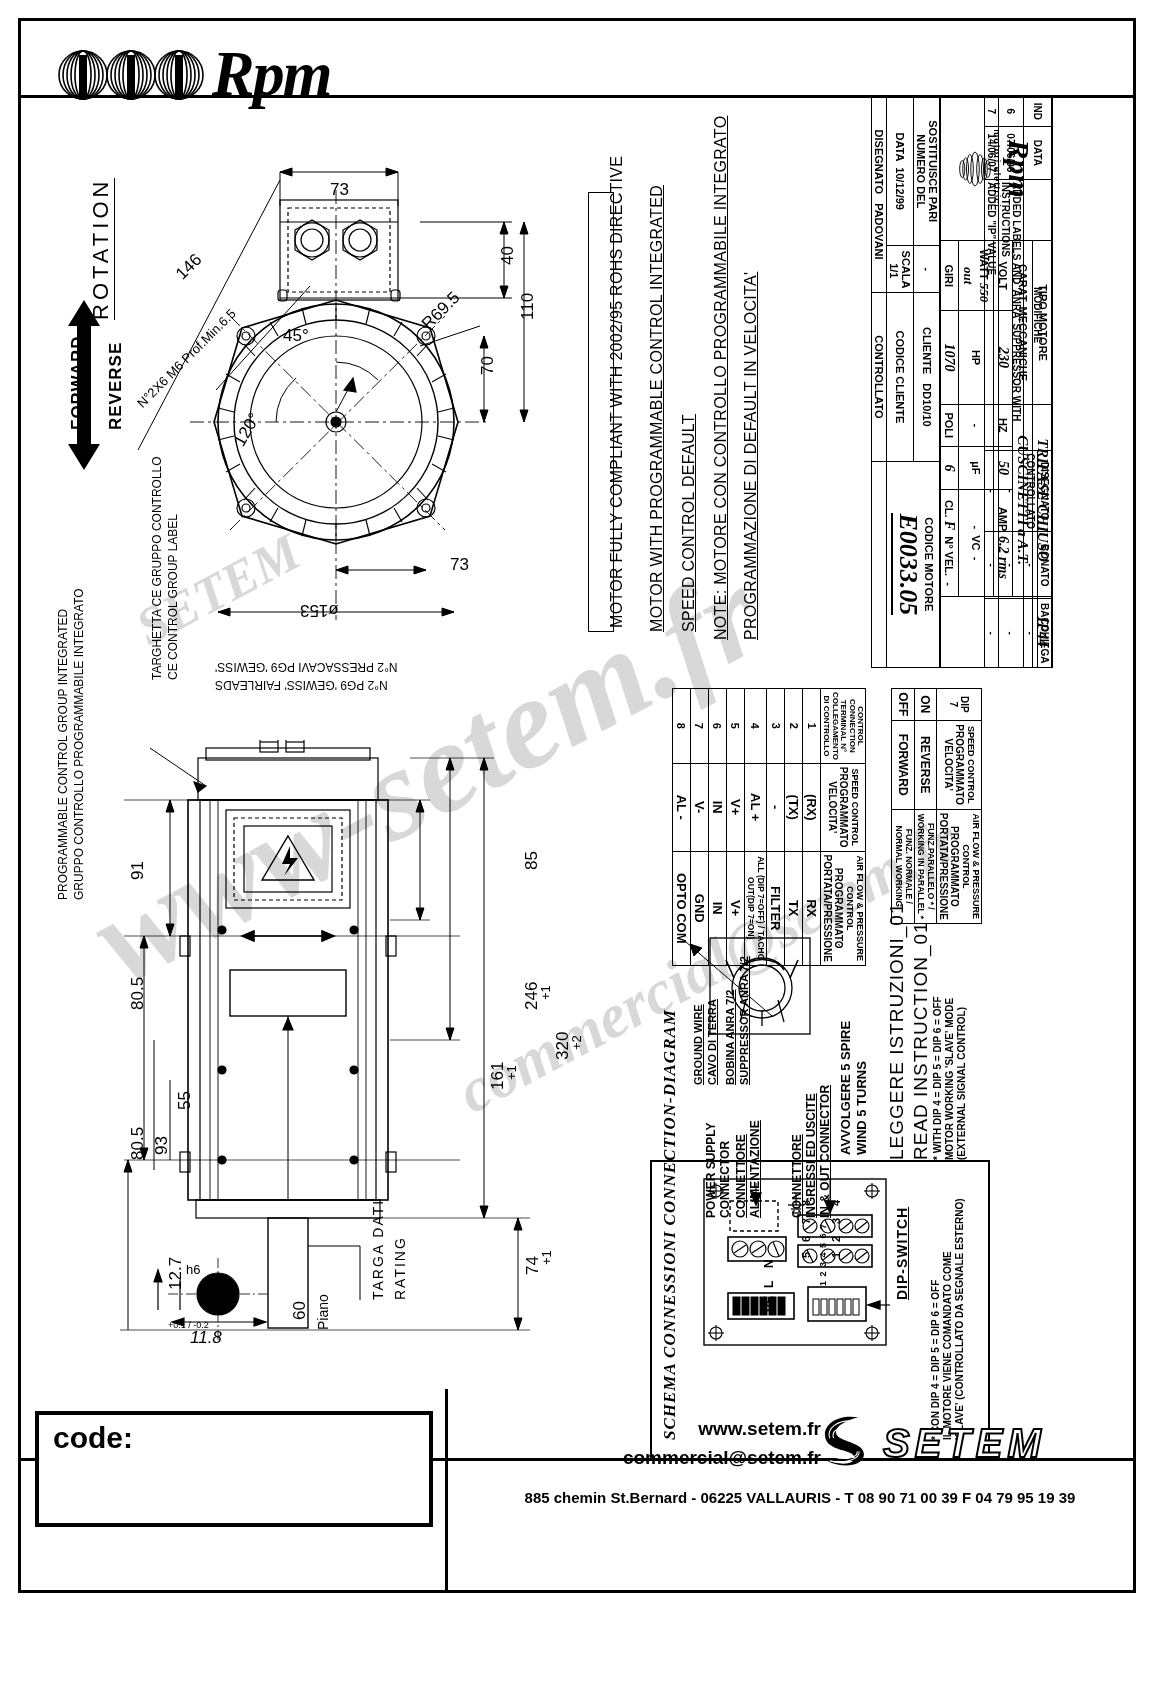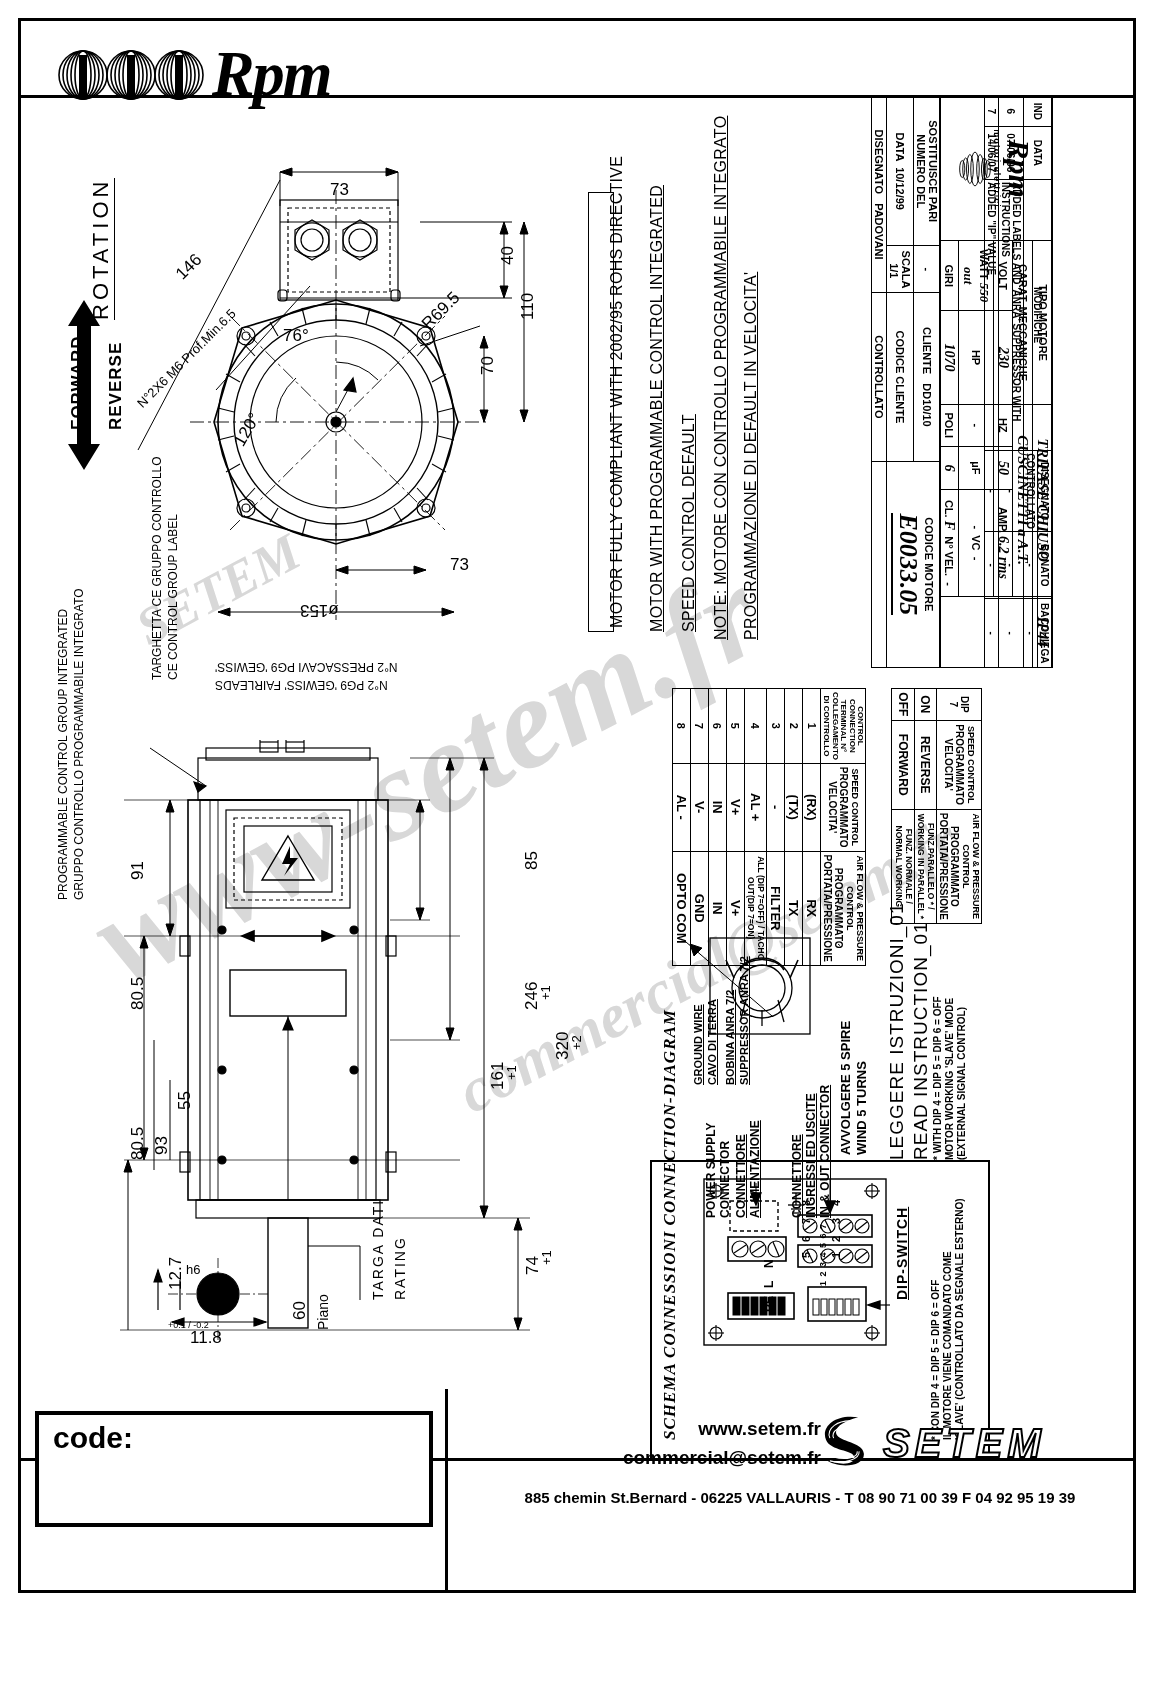--- a/index.html
+++ b/index.html
@@ -226,21 +226,21 @@
       <polygon points="233,228 224,240 236,242" fill="#000"></polygon>
     </g>
   </svg>
 
   <div class="t dim" style="left:330px;top:180px;">73</div>
   <div class="t dim r90" style="left:498px;top:265px;">40</div>
   <div class="t dim r90" style="left:518px;top:320px;">110</div>
   <div class="t dim r90" style="left:478px;top:375px;">70</div>
   <div class="t dim" style="left:172px;top:270px;transform:rotate(-45deg);transform-origin:0 0;">146</div>
   <div class="t dimsm" style="left:134px;top:400px;transform:rotate(-45deg);transform-origin:0 0;">N°2X6 M6 Prof.Min.6.5</div>
-  <div class="t dim" style="left:283px;top:326px;">76°</div>
+  <div class="t dim" style="left:283px;top:326px;">45°</div>
   <div class="t dim" style="left:230px;top:440px;transform:rotate(-60deg);transform-origin:0 0;">120°</div>
   <div class="t dim" style="left:418px;top:320px;transform:rotate(-45deg);transform-origin:0 0;">R69.5</div>
   <div class="t dim" style="left:450px;top:555px;">73</div>
   <div class="t dim r180" style="left:300px;top:600px;">ø153</div>
 
   <div class="t r90" style="left:150px;top:680px;font-size:12px;font-weight:400;">TARGHETTA CE GRUPPO CONTROLLO</div>
   <div class="t r90" style="left:166px;top:680px;font-size:12px;font-weight:400;">CE CONTROL GROUP LABEL</div>
   <div class="t r180" style="left:215px;top:660px;font-size:12px;">N°2 PRESSACAVI PG9 'GEWISS'</div>
   <div class="t r180" style="left:215px;top:678px;font-size:12px;">N°2 PG9 'GEWISS' FAIRLEADS</div>
   <div class="t r90" style="left:56px;top:900px;font-size:12px;">PROGRAMMABLE CONTROL GROUP INTEGRATED</div>
@@ -384,21 +384,21 @@
       <line x1="30" y1="30" x2="30" y2="60"></line>
       <line x1="22" y1="72" x2="116" y2="72"></line>
       <polygon points="22,72 34,68 34,76" fill="#000"></polygon>
       <polygon points="116,72 104,68 104,76" fill="#000"></polygon>
       <line x1="8" y1="20" x2="8" y2="60"></line>
       <polygon points="8,20 4,32 12,32" fill="#000"></polygon>
     </g>
   </svg>
   <div class="t dim r90" style="left:166px;top:1290px;">12.7</div>
   <div class="t dimsm" style="left:186px;top:1262px;">h6</div>
-  <div class="t dim" style="left:190px;top:1328px;">11.8</div>
+  <div class="t dim" style="left:190px;top:1328px;font-style:italic;">11.8</div>
   <div class="t dimsm" style="left:168px;top:1320px;font-size:9px;">+0.1 / -0.2</div>
 
   <div class="bx" style="left:588px;top:192px;width:26px;height:440px;"></div>
   <div class="t r90" style="left:608px;top:628px;font-size:16px;letter-spacing:0.3px;">MOTOR FULLY COMPLIANT WITH 2002/95 ROHS DIRECTIVE</div>
 
   <div class="t r90 ul" style="left:648px;top:632px;font-size:16px;letter-spacing:0.3px;">MOTOR WITH PROGRAMMABLE CONTROL INTEGRATED</div>
   <div class="t r90 ul" style="left:680px;top:632px;font-size:16px;letter-spacing:0.3px;">SPEED CONTROL DEFAULT</div>
   <div class="t r90 ul" style="left:712px;top:640px;font-size:16px;letter-spacing:0.3px;">NOTE: MOTORE CON CONTROLLO PROGRAMMABILE INTEGRATO</div>
   <div class="t r90 ul" style="left:742px;top:640px;font-size:16px;letter-spacing:0.3px;">PROGRAMMAZIONE DI DEFAULT IN VELOCITA'</div>
 
@@ -808,16 +808,16 @@
                  C 30 62 58 58 56 44 C 54 32 30 32 27 24 C 24 16 36 10 50 6 Z" fill="#000"></path>
         <g fill="none" stroke="#fff" stroke-width="1.1">
           <path d="M 46 10 C 28 8 16 18 20 28"></path>
           <path d="M 44 16 C 30 14 21 21 24 28"></path>
           <path d="M 24 48 C 38 52 50 48 49 42"></path>
           <path d="M 20 52 C 36 56 52 50 51 42"></path>
         </g>
       </svg>
       <div class="word">SETEM</div>
     </div>
-    <div id="addr">885 chemin St.Bernard  -  06225 VALLAURIS  -  T 08 90 71 00 39   F 04 92 95 19 39</div>
+    <div id="addr">885 chemin St.Bernard  -  06225 VALLAURIS  -  T 08 90 71 00 39   F 04 79 95 19 39</div>
   </div>
 
 </div>
 
 </body></html>

